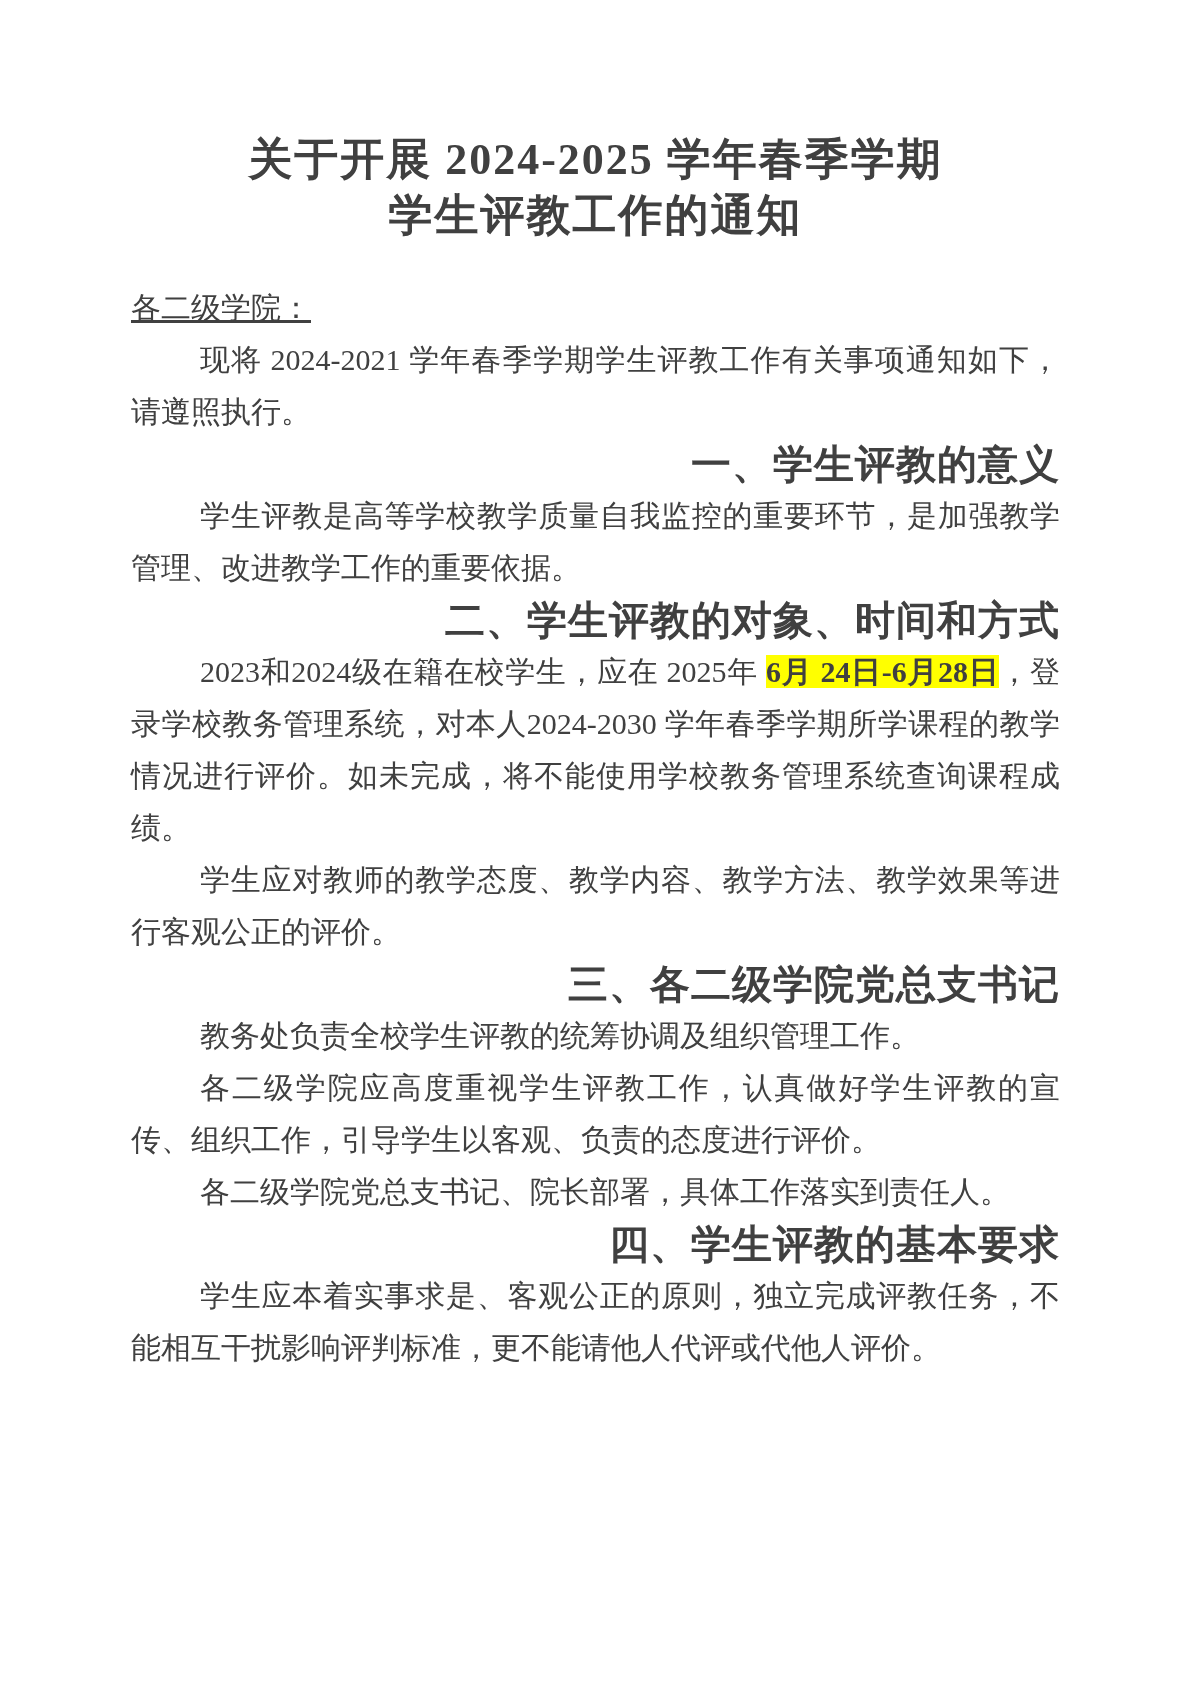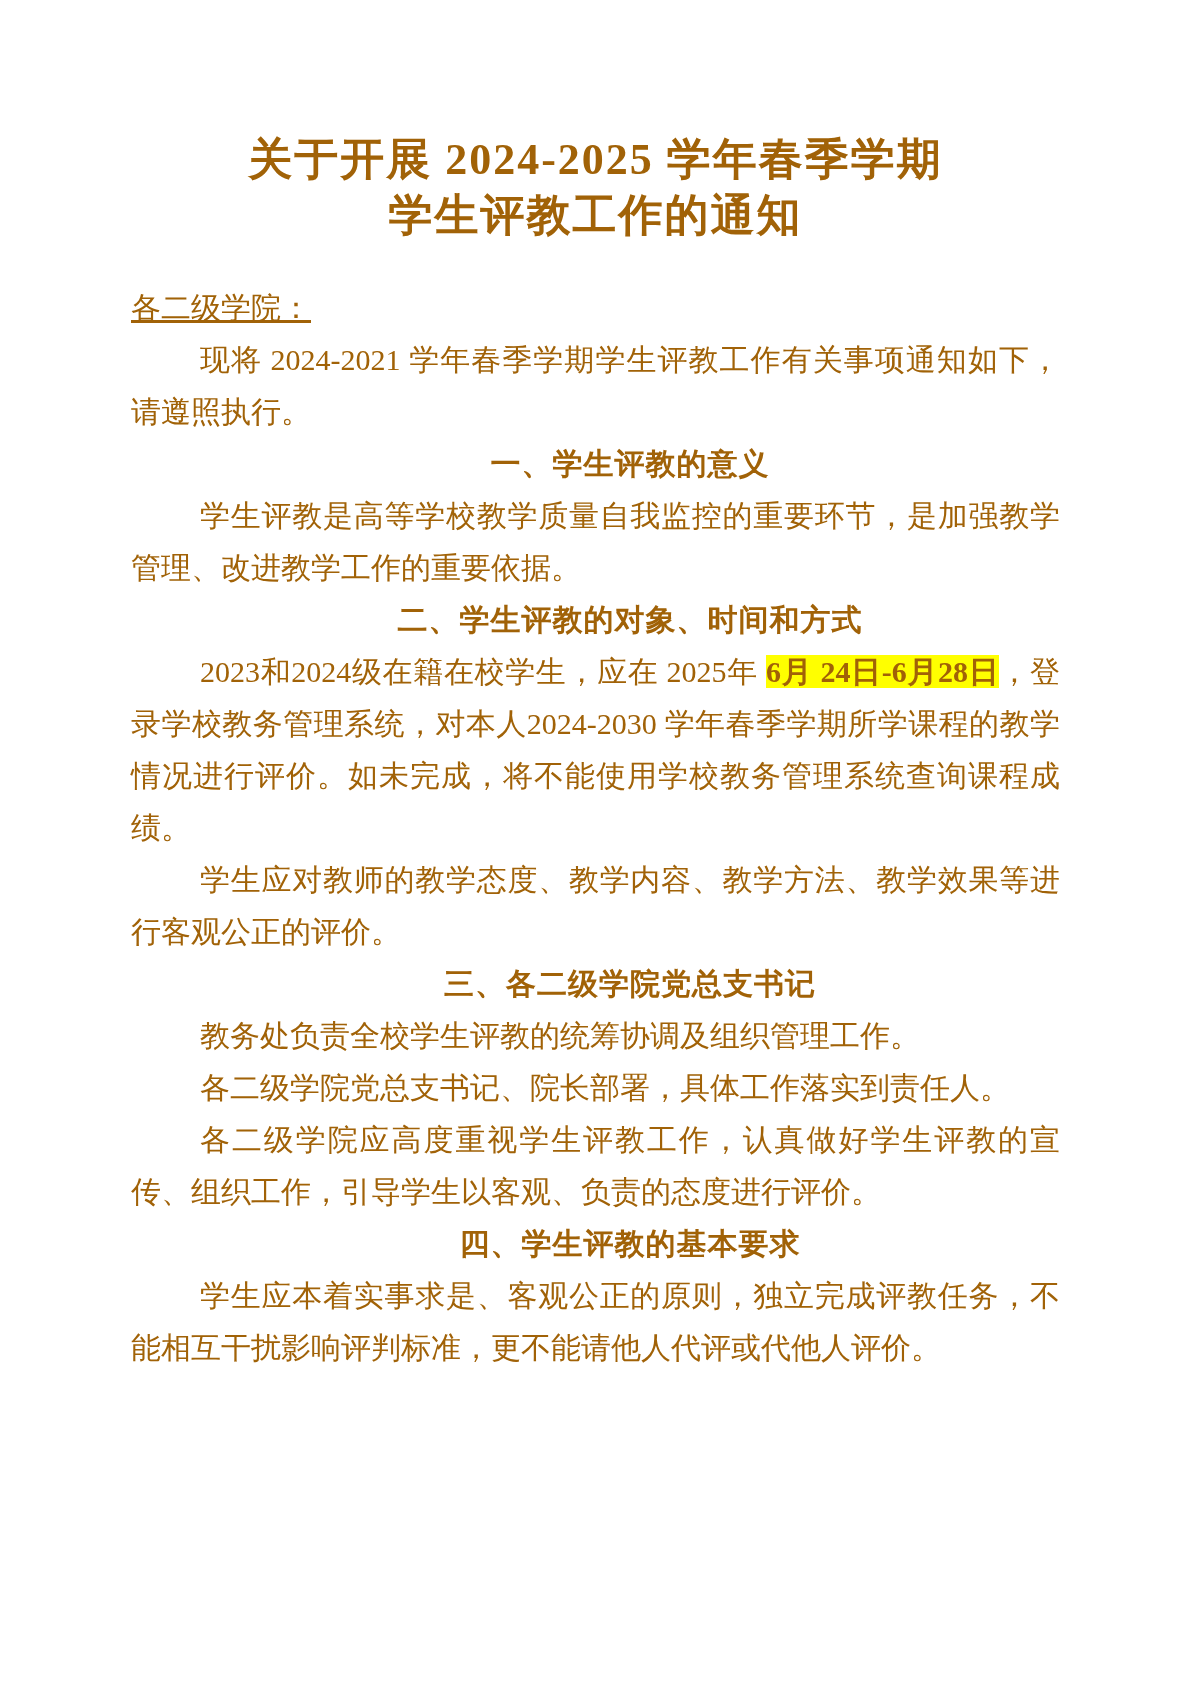--- a/index.html
+++ b/index.html
@@ -6,21 +6,21 @@
     margin: 0;
     padding: 0;
     background: #ffffff;
   }
   .page {
     position: relative;
     width: 1191px;
     height: 1684px;
     margin: 0 auto;
     background: #ffffff;
-    color: #a16207;
+    color: #404040;
     box-sizing: border-box;
     padding: 132px 131px 0 131px;
     overflow: hidden;
     font-family: "Liberation Serif", "DejaVu Serif", serif;
   }
   .doc-title {
     text-align: center;
     font-family: "Liberation Serif", "DejaVu Serif", serif;
     font-weight: bold;
     font-size: 44px;
@@ -40,24 +40,24 @@
     text-indent: 0;
     text-decoration: underline;
   }
   p.para {
     text-indent: 69px;
   }
   h2.heading {
     margin: 0;
     font-family: "Liberation Sans", "DejaVu Sans", sans-serif;
     font-weight: bold;
-    font-size: 30px;
+    font-size: 40px;
     line-height: 52px;
     text-indent: 69px;
-    text-align: center;
+    text-align: right;
     letter-spacing: 1px;
   }
   .hl {
     background: #ffff00;
     color: inherit;
     font-weight: bold;
   }
 </style>
 </head>
 <body>
@@ -77,20 +77,20 @@
 
     <h2 class="heading">一、学生评教的意义</h2>
     <p class="para">学生评教是高等学校教学质量自我监控的重要环节，是加强教学管理、改进教学工作的重要依据。</p>
 
     <h2 class="heading">二、学生评教的对象、时间和方式</h2>
     <p class="para"><span>2023和2024级在籍在校学生，应在 2025年 </span><mark class="hl" style="background: rgb(255, 255, 0);">6月 24日-6月28日</mark><span>，登录学校教务管理系统，对本人2024-2030 学年春季学期所学课程的教学情况进行评价。如未完成，将不能使用学校教务管理系统查询课程成绩。</span></p>
     <p class="para">学生应对教师的教学态度、教学内容、教学方法、教学效果等进行客观公正的评价。</p>
 
     <h2 class="heading">三、各二级学院党总支书记</h2>
     <p class="para">教务处负责全校学生评教的统筹协调及组织管理工作。</p>
+    <p class="para">各二级学院应高度重视学生评教工作，认真做好学生评教的宣传、组织工作，引导学生以客观、负责的态度进行评价。</p>
     <p class="para">各二级学院党总支书记、院长部署，具体工作落实到责任人。</p>
-    <p class="para">各二级学院应高度重视学生评教工作，认真做好学生评教的宣传、组织工作，引导学生以客观、负责的态度进行评价。</p>
 
     <h2 class="heading">四、学生评教的基本要求</h2>
     <p class="para">学生应本着实事求是、客观公正的原则，独立完成评教任务，不能相互干扰影响评判标准，更不能请他人代评或代他人评价。</p>
 
   </div>
 </div>
 
 </body></html>

